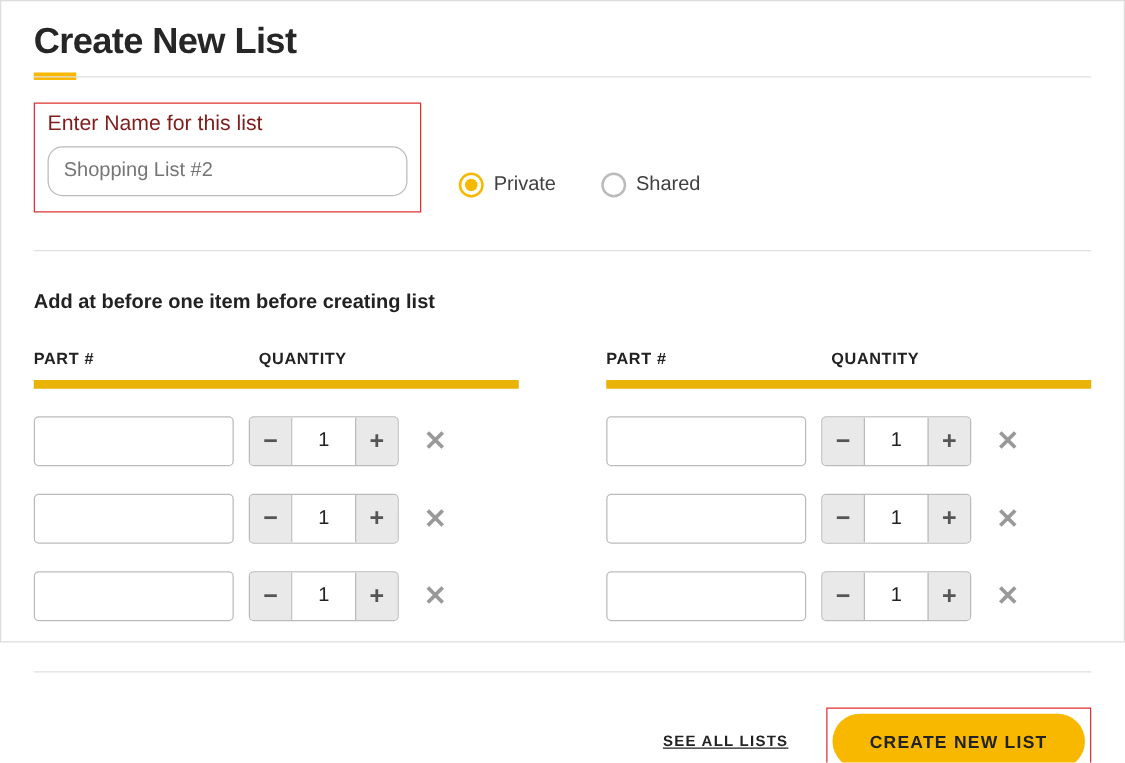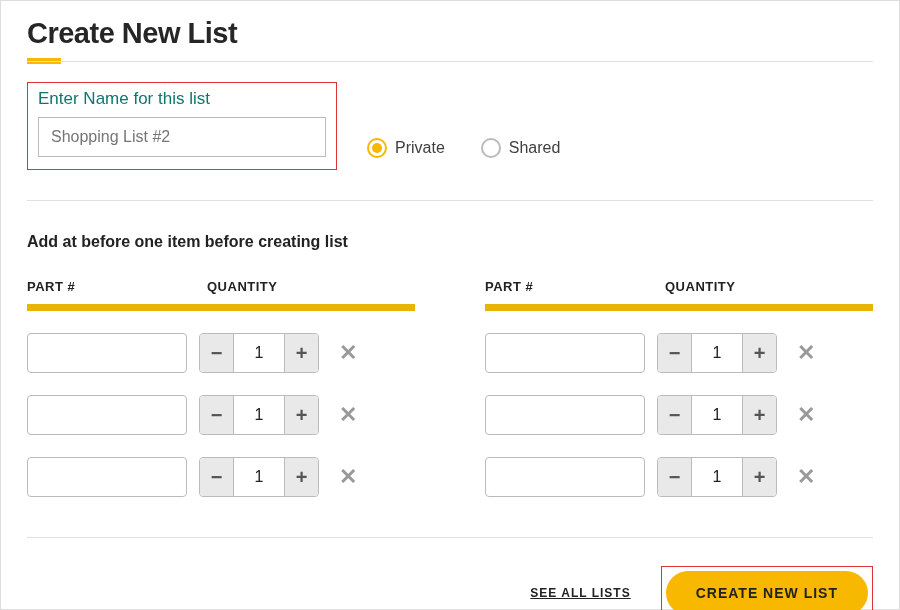--- a/index.html
+++ b/index.html
@@ -1,24 +1,24 @@
 <!DOCTYPE html>
 <html><head>
 <meta charset="utf-8">
 <style>
   * { box-sizing: border-box; margin: 0; padding: 0; }
   html, body { width: 900px; height: 610px; font-family: Arial, Helvetica, sans-serif; color: #222; }
-  .frame { width: 900px; height: 610px; border: 1px solid #ddd; padding: 12px 26px 20px 26px; position: relative; background:#fff;}
+  .frame { width: 900px; height: 514px; border: 1px solid #ddd; padding: 12px 26px 20px 26px; position: relative; background:#fff;}
   .title { font-size: 29px; font-weight: 700; color:#262626; padding-top: 4px; letter-spacing:-0.5px;}
   .accent { width: 34px; height: 6px; background:#f8b800; margin-top:8px;}
   .rule   { height:1px; background:#e0e0e0; margin-top:-3px;}
   .name-row { display:flex; align-items:flex-end; margin-top:20px;}
   .name-block { border:1px solid #d33; padding:4px 10px 12px 10px; width:310px;}
-  .name-label { font-size:17px; color:#0f766e; margin:2px 0 8px 0;}
-  .name-input { width:100%; height:40px; border:1px solid #bbb; border-radius:0; padding:0 12px; font-size:16px; color:#888;}
+  .name-label { font-size:17px; color:#7f1d1d; margin:2px 0 8px 0;}
+  .name-input { width:100%; height:40px; border:1px solid #bbb; border-radius:12px; padding:0 12px; font-size:16px; color:#888;}
   .radios { display:flex; align-items:center; gap:36px; margin-left:30px; margin-bottom:12px; }
   .radio { display:flex; align-items:center; gap:8px; font-size:16px; color:#404040; cursor:pointer; }
   .rdot { width:20px; height:20px; border-radius:50%; border:2px solid #bbb; display:flex; align-items:center; justify-content:center;}
   .rdot.checked { border-color:#f8b800; }
   .rdot.checked::after { content:""; width:10px; height:10px; border-radius:50%; background:#f8b800; display:block;}
   .sep { height:1px; background:#e0e0e0; margin-top:30px;}
   .instr { font-weight:700; font-size:16px; margin-top:32px; color:#222;}
   .cols { display:flex; gap:70px; margin-top:28px;}
   .col { flex:1; }
   .col-head { display:flex; font-size:13px; font-weight:700; letter-spacing:0.5px; color:#222; padding-bottom:10px; border-bottom:7px solid #eab308;}

